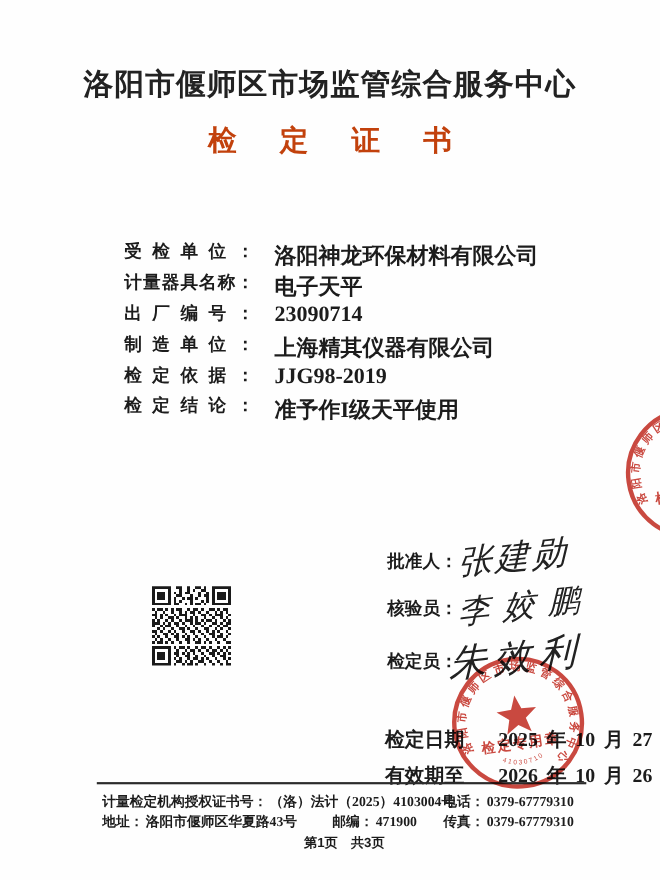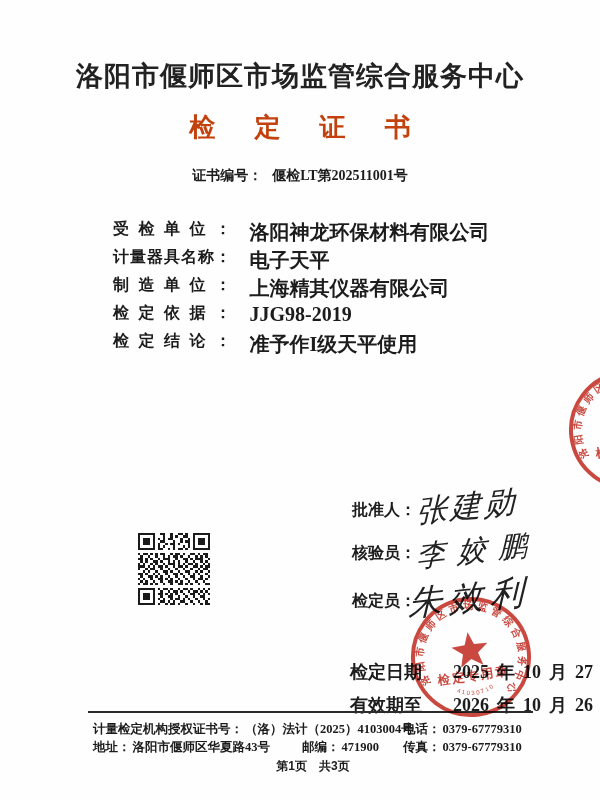--- a/index.html
+++ b/index.html
@@ -69,32 +69,33 @@
   .seal-num-text{font-size:6px;letter-spacing:1.7px;}
 </style>
 </head>
 <body>
 
 <div class="page">
 
   <div class="org-header">洛阳市偃师区市场监管综合服务中心</div>
   <div class="doc-title">检 定 证 书</div>
 
-  <div class="cert-line">
-    <span>证书编号：</span><span class="num">偃检LT第202511001号</span>
-  </div>
 
   <div class="fields">
     <div class="field-row">
       <span class="f-label">受检单位：</span>
       <span class="f-value">洛阳神龙环保材料有限公司</span>
     </div>
     <div class="field-row">
       <span class="f-label">计量器具名称：</span>
       <span class="f-value">电子天平</span>
+    </div>
+    <div class="field-row">
+      <span class="f-label">出厂编号：</span>
+      <span class="f-value">23090714</span>
     </div>
     <div class="field-row">
       <span class="f-label">制造单位：</span>
       <span class="f-value">上海精其仪器有限公司</span>
     </div>
     <div class="field-row">
       <span class="f-label">检定依据：</span>
       <span class="f-value">JJG98-2019</span>
     </div>
     <div class="field-row">

